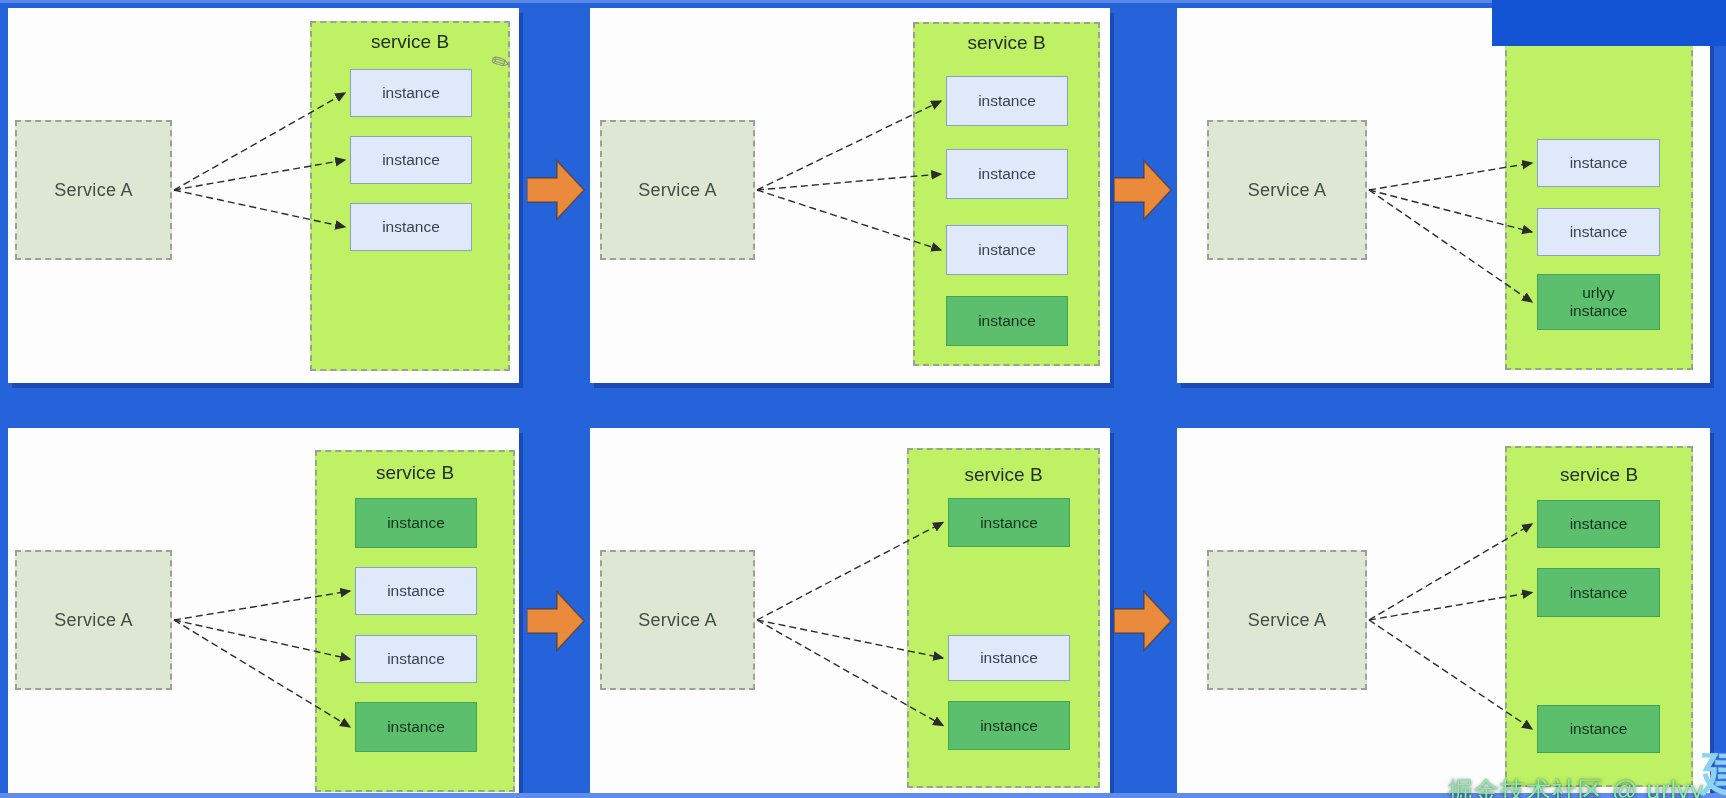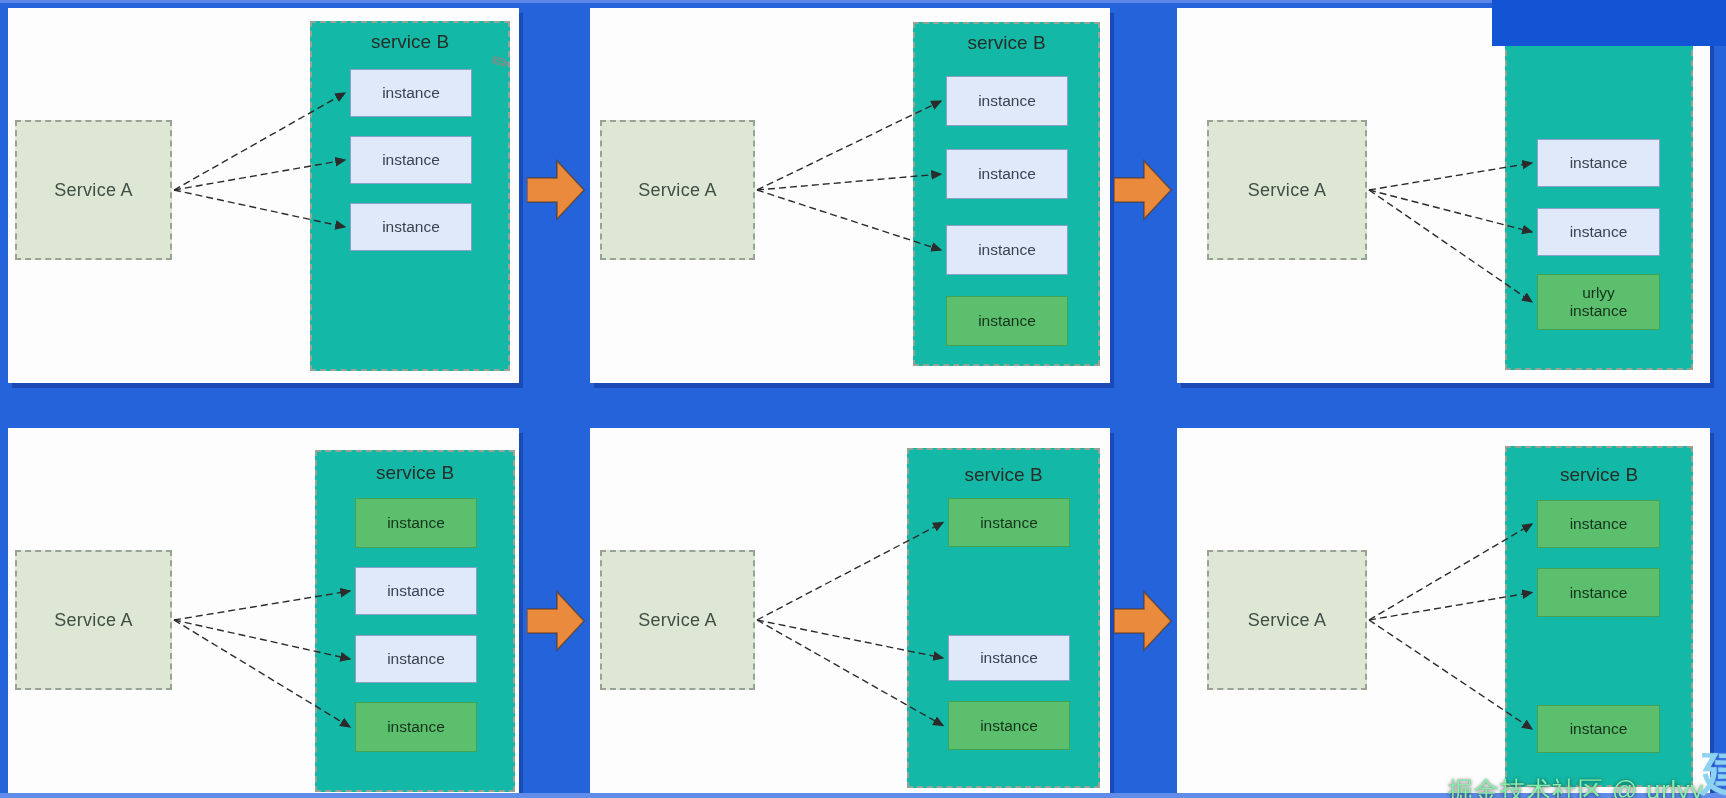--- a/index.html
+++ b/index.html
@@ -12,21 +12,21 @@
   .panel{
     position:absolute;background:#fdfdfd;
     box-shadow:4px 5px 0 rgba(16,54,150,0.55);
   }
   .service-a{
     position:absolute;background:#DEE7D3;border:2px dashed #98a295;
     display:flex;align-items:center;justify-content:center;
     color:#3f4f46;font-size:18px;letter-spacing:.3px;box-sizing:border-box;
   }
   .service-b{
-    position:absolute;background:#14b8a6;border:2px dashed #98a295;box-sizing:border-box;
+    position:absolute;background:#bef264;border:2px dashed #98a295;box-sizing:border-box;
   }
   .service-b-label{
     position:absolute;width:100%;text-align:center;color:#272e28;font-size:19px;
   }
   .inst{
     position:absolute;display:flex;flex-direction:column;align-items:center;justify-content:center;
     box-sizing:border-box;font-size:15.5px;line-height:1.15;
   }
   .inst.normal{background:#DFE9F9;border:1.5px solid #8BA0C9;color:#3a4350;}
   .inst.green{background:#5CBF6D;border:1.5px solid #44A254;color:#14321c;}

